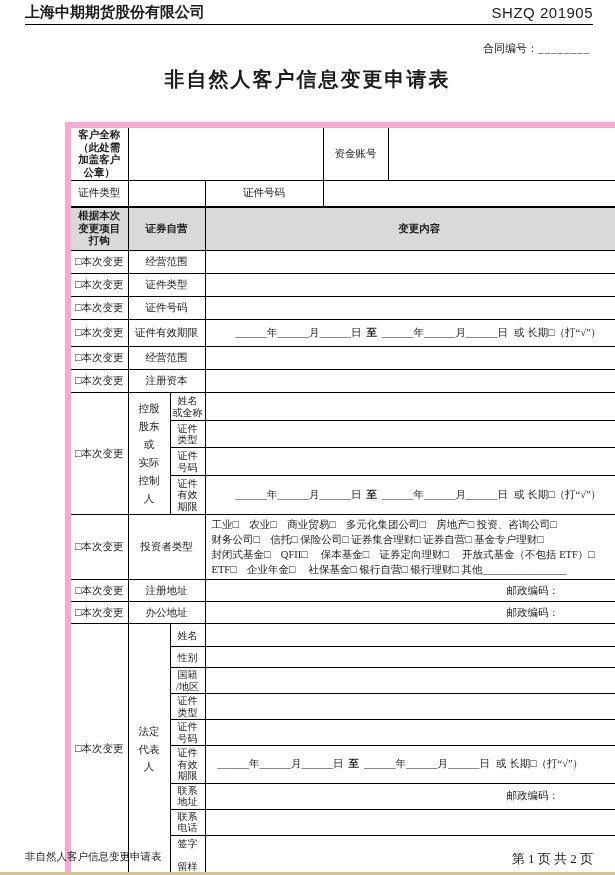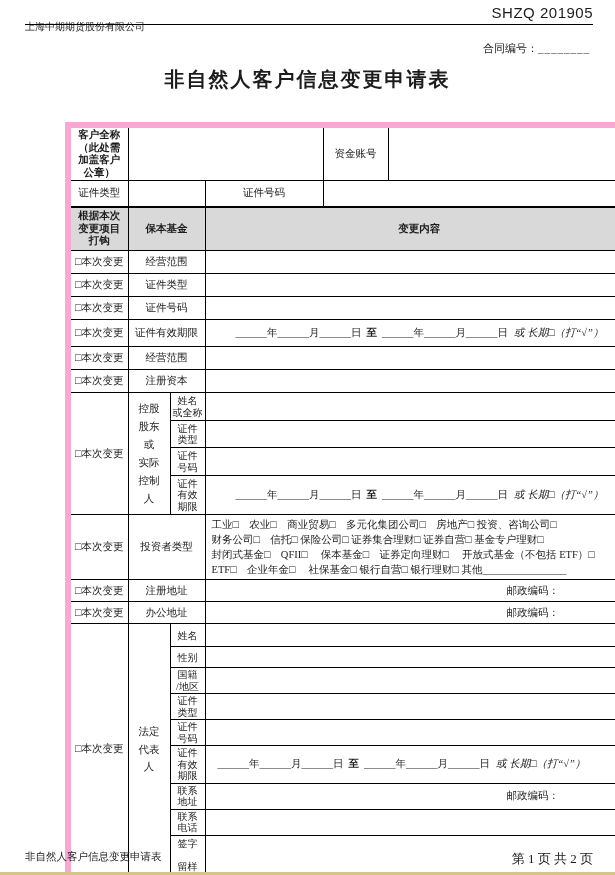--- a/index.html
+++ b/index.html
@@ -2,23 +2,23 @@
 <html><head>
 <meta charset="utf-8">
 <style>
   html,body{margin:0;padding:0;}
   body{
     width:615px;height:875px;position:relative;overflow:hidden;
     background:#ffffff;color:#1c1c1c;
     font-family:"Liberation Serif","DejaVu Serif",serif;
   }
   .hdr-company{
-    position:absolute;left:25px;top:20px;
+    position:absolute;left:25px;top:3px;
     font-family:"Liberation Sans","DejaVu Sans",sans-serif;
-    font-weight:normal;font-size:10px;
+    font-weight:bold;font-size:15px;
   }
   .hdr-code{
     position:absolute;right:22px;top:4px;
     font-family:"Liberation Sans","DejaVu Sans",sans-serif;
     font-size:15px;letter-spacing:0.5px;
   }
   .hdr-rule{
     position:absolute;left:25px;right:22px;top:24px;
     border-top:1.5px solid #000;height:0;
   }
@@ -46,21 +46,21 @@
   tr.hd td{
     background:#d9d9d9;font-weight:bold;text-align:center;
     border-top:2px solid #000;border-bottom:1.5px solid #000;
   }
   td.pre{white-space:pre-line;}
   td.sub{font-size:10px;text-align:center;line-height:1.15;white-space:pre-line;padding:1px;}
   td.vlab{text-align:center;white-space:pre-line;line-height:1.7;padding:7px;}
   td.dateline{padding-left:30px;}
   td.dateline.tight{padding-left:12px;}
   .zhi{font-weight:bold;margin:0 5px;}
-  .tail{margin-left:6px;font-style:italic;}
+  .tail{margin-left:6px;}
   td.inv{font-size:10.5px;line-height:15px;padding:2px 6px;vertical-align:middle;}
   .inv div{white-space:pre-wrap;}
   .postal{display:inline-block;margin-left:298px;}
   .ft-left{position:absolute;left:25px;top:850px;font-size:10.5px;}
   .ft-right{position:absolute;right:22px;top:850px;font-size:13px;}
   .bottom-strip{position:absolute;left:0;right:0;bottom:0;height:3px;background:#d5c58c;}
 </style>
 </head>
 <body>
 
@@ -90,21 +90,21 @@
   </tr>
   <tr style="height:26px">
     <td class="c">证件类型</td>
     <td colspan="2"></td>
     <td class="c">证件号码</td>
     <td colspan="3"></td>
   </tr>
 
   <tr class="hd" style="height:44px">
     <td>根据本次变更项目打钩</td>
-    <td colspan="2">保本基金</td>
+    <td colspan="2">证券自营</td>
     <td colspan="4">变更内容</td>
   </tr>
 
   <tr style="height:23px">
     <td class="c">□本次变更</td>
     <td colspan="2" class="c">经营范围</td>
     <td colspan="4"></td>
   </tr>
   <tr style="height:23px">
     <td class="c">□本次变更</td>

